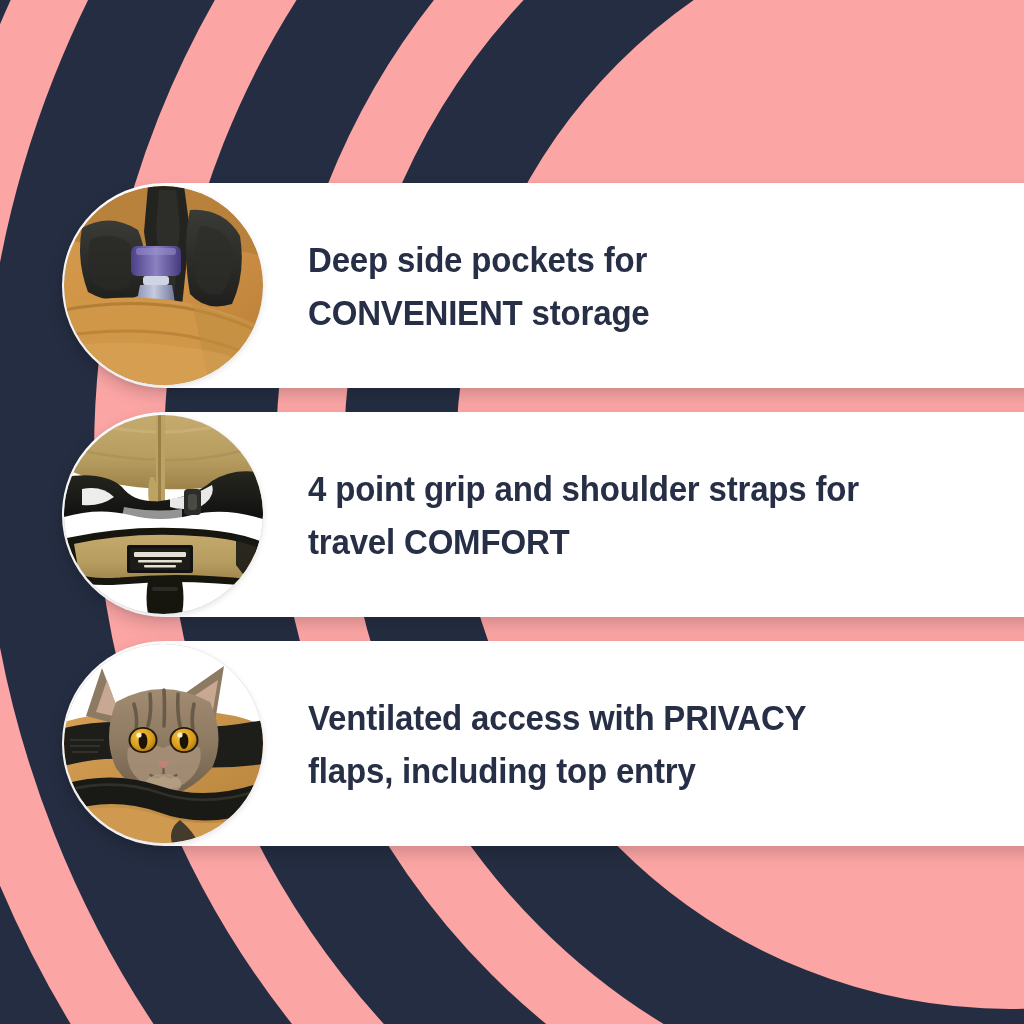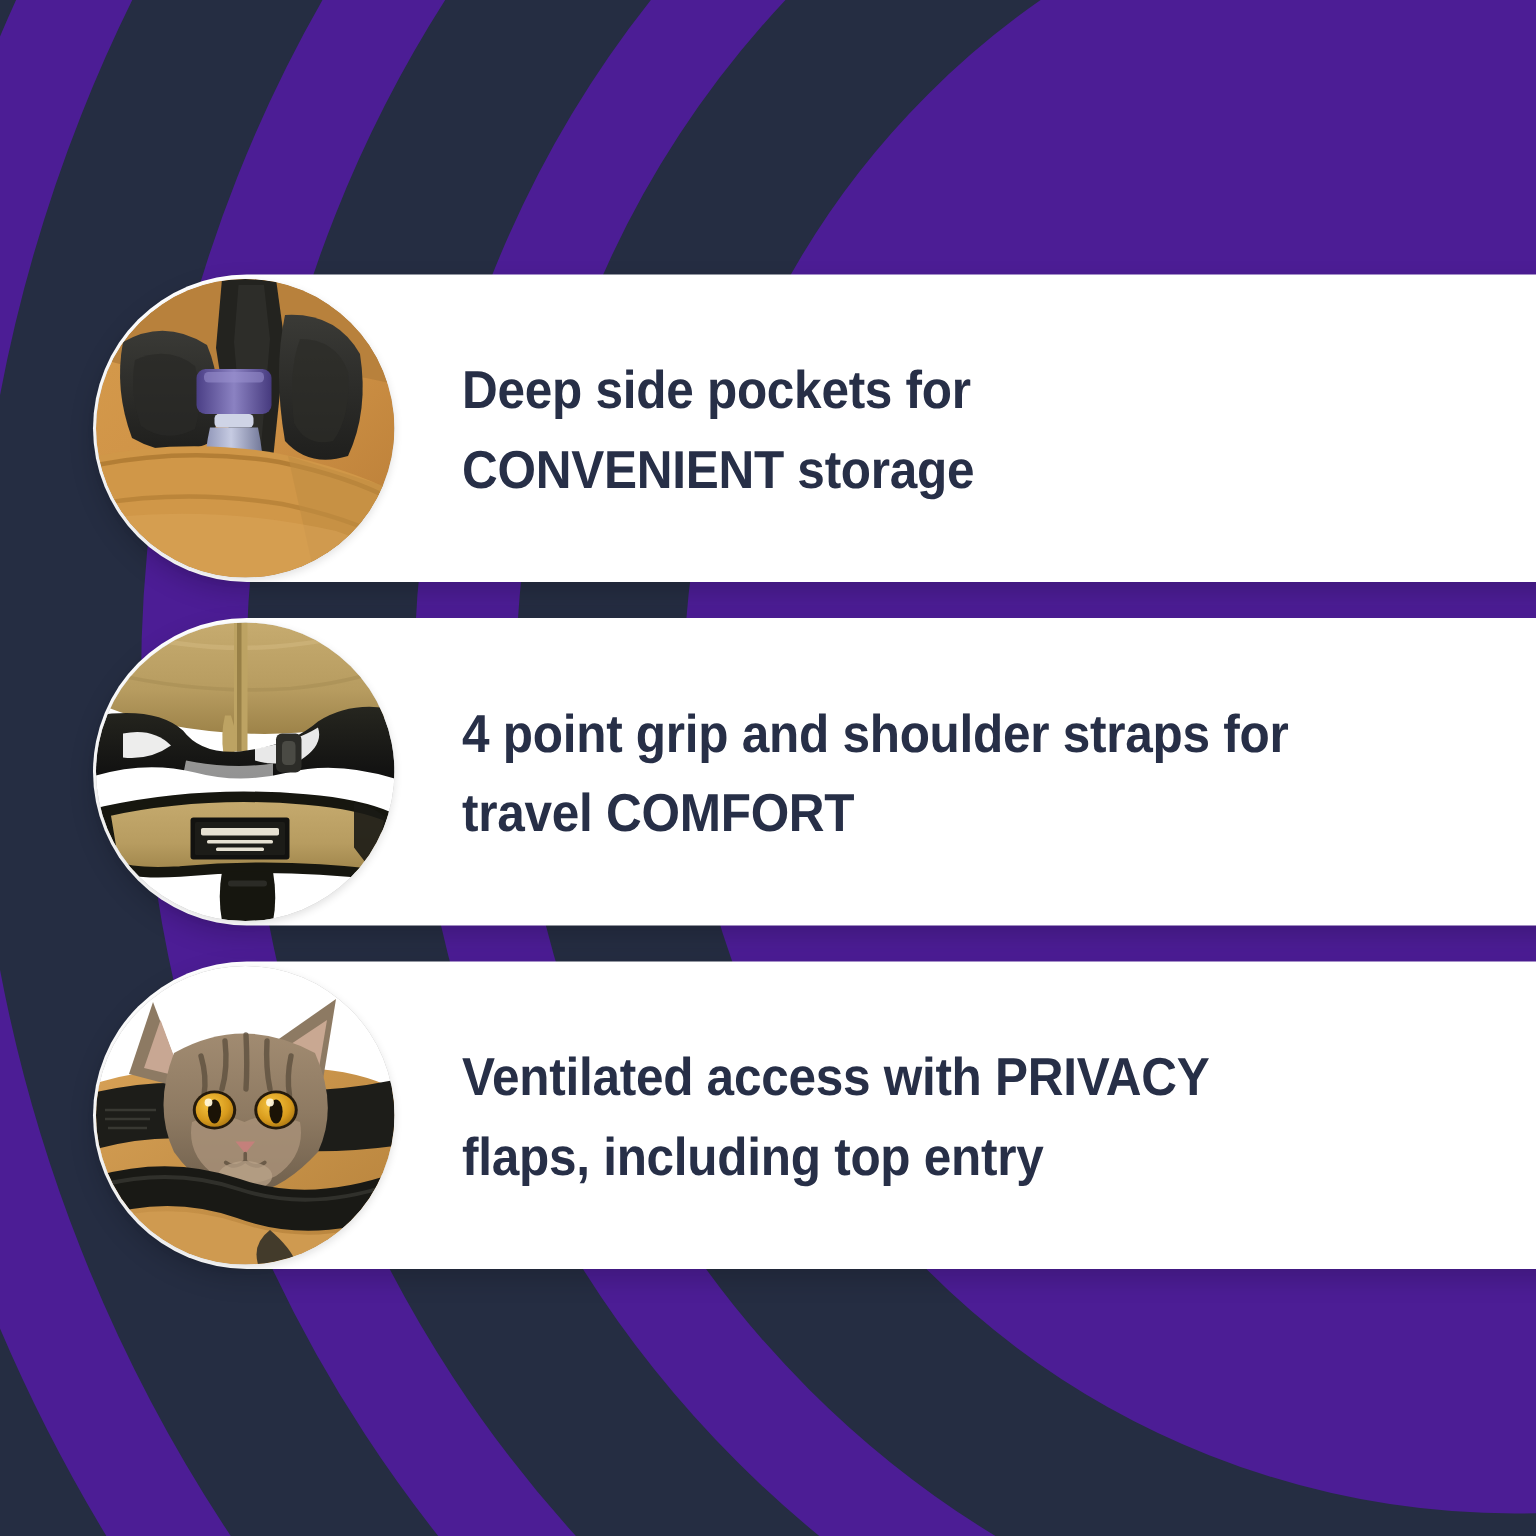--- a/index.html
+++ b/index.html
@@ -5,21 +5,21 @@
   html,body{margin:0;padding:0;}
   body{
     width:1024px;height:1024px;
     background:#ffffff;
     font-family:"Liberation Sans", sans-serif;
     overflow:hidden;
   }
   #stage{
     position:relative;
     width:1024px;height:1024px;
-    background:#4c1d95;
+    background:#fca5a5;
     overflow:hidden;
   }
 
   
   #bg-arcs{
     position:absolute;left:0;top:0;width:1024px;height:1024px;
     z-index:0;
   }
 
   

